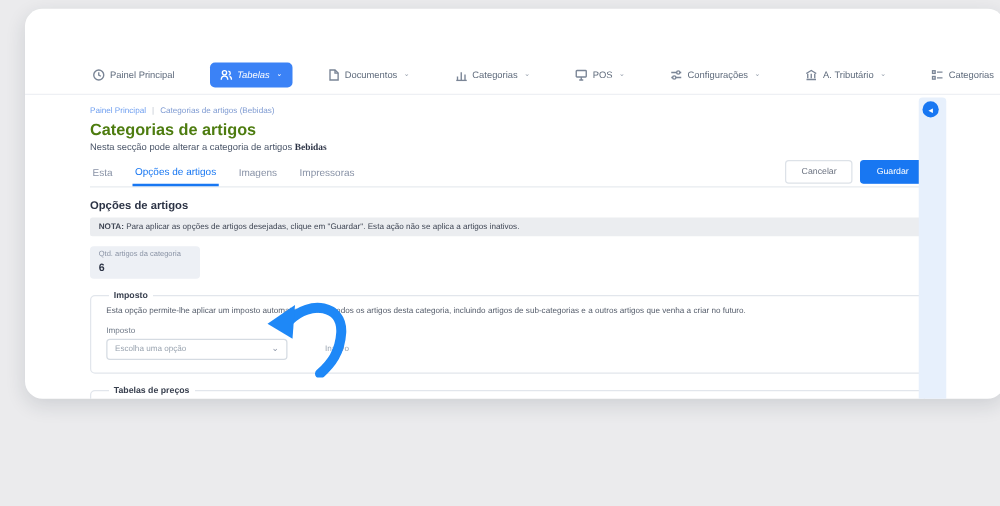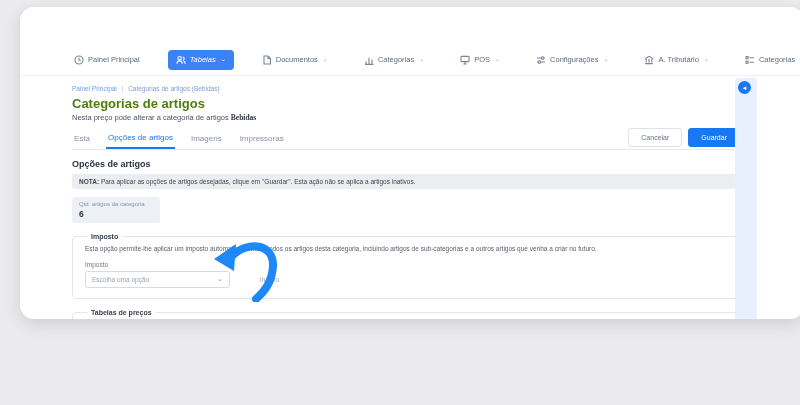--- a/index.html
+++ b/index.html
@@ -179,21 +179,21 @@
   <div class="content">
 
     <div class="breadcrumb">
       <span class="bc-link">Painel Principal</span>
       <span class="bc-sep">|</span>
       <span class="bc-cur">Categorias de artigos (Bebidas)</span>
     </div>
 
     <div class="page-title">Categorias de artigos</div>
     <div class="page-subtitle">
-      <span>Nesta preço pode alterar a categoria de artigos </span><b>Bebidas</b>
+      <span>Nesta secção pode alterar a categoria de artigos </span><b>Bebidas</b>
     </div>
 
     <div class="tabs-row">
       <div class="tab">Esta</div>
       <div class="tab active">Opções de artigos</div>
       <div class="tab">Imagens</div>
       <div class="tab">Impressoras</div>
       <div class="tab-actions">
         <button class="btn btn-secondary">Cancelar</button>
         <button class="btn btn-primary">Guardar</button>

